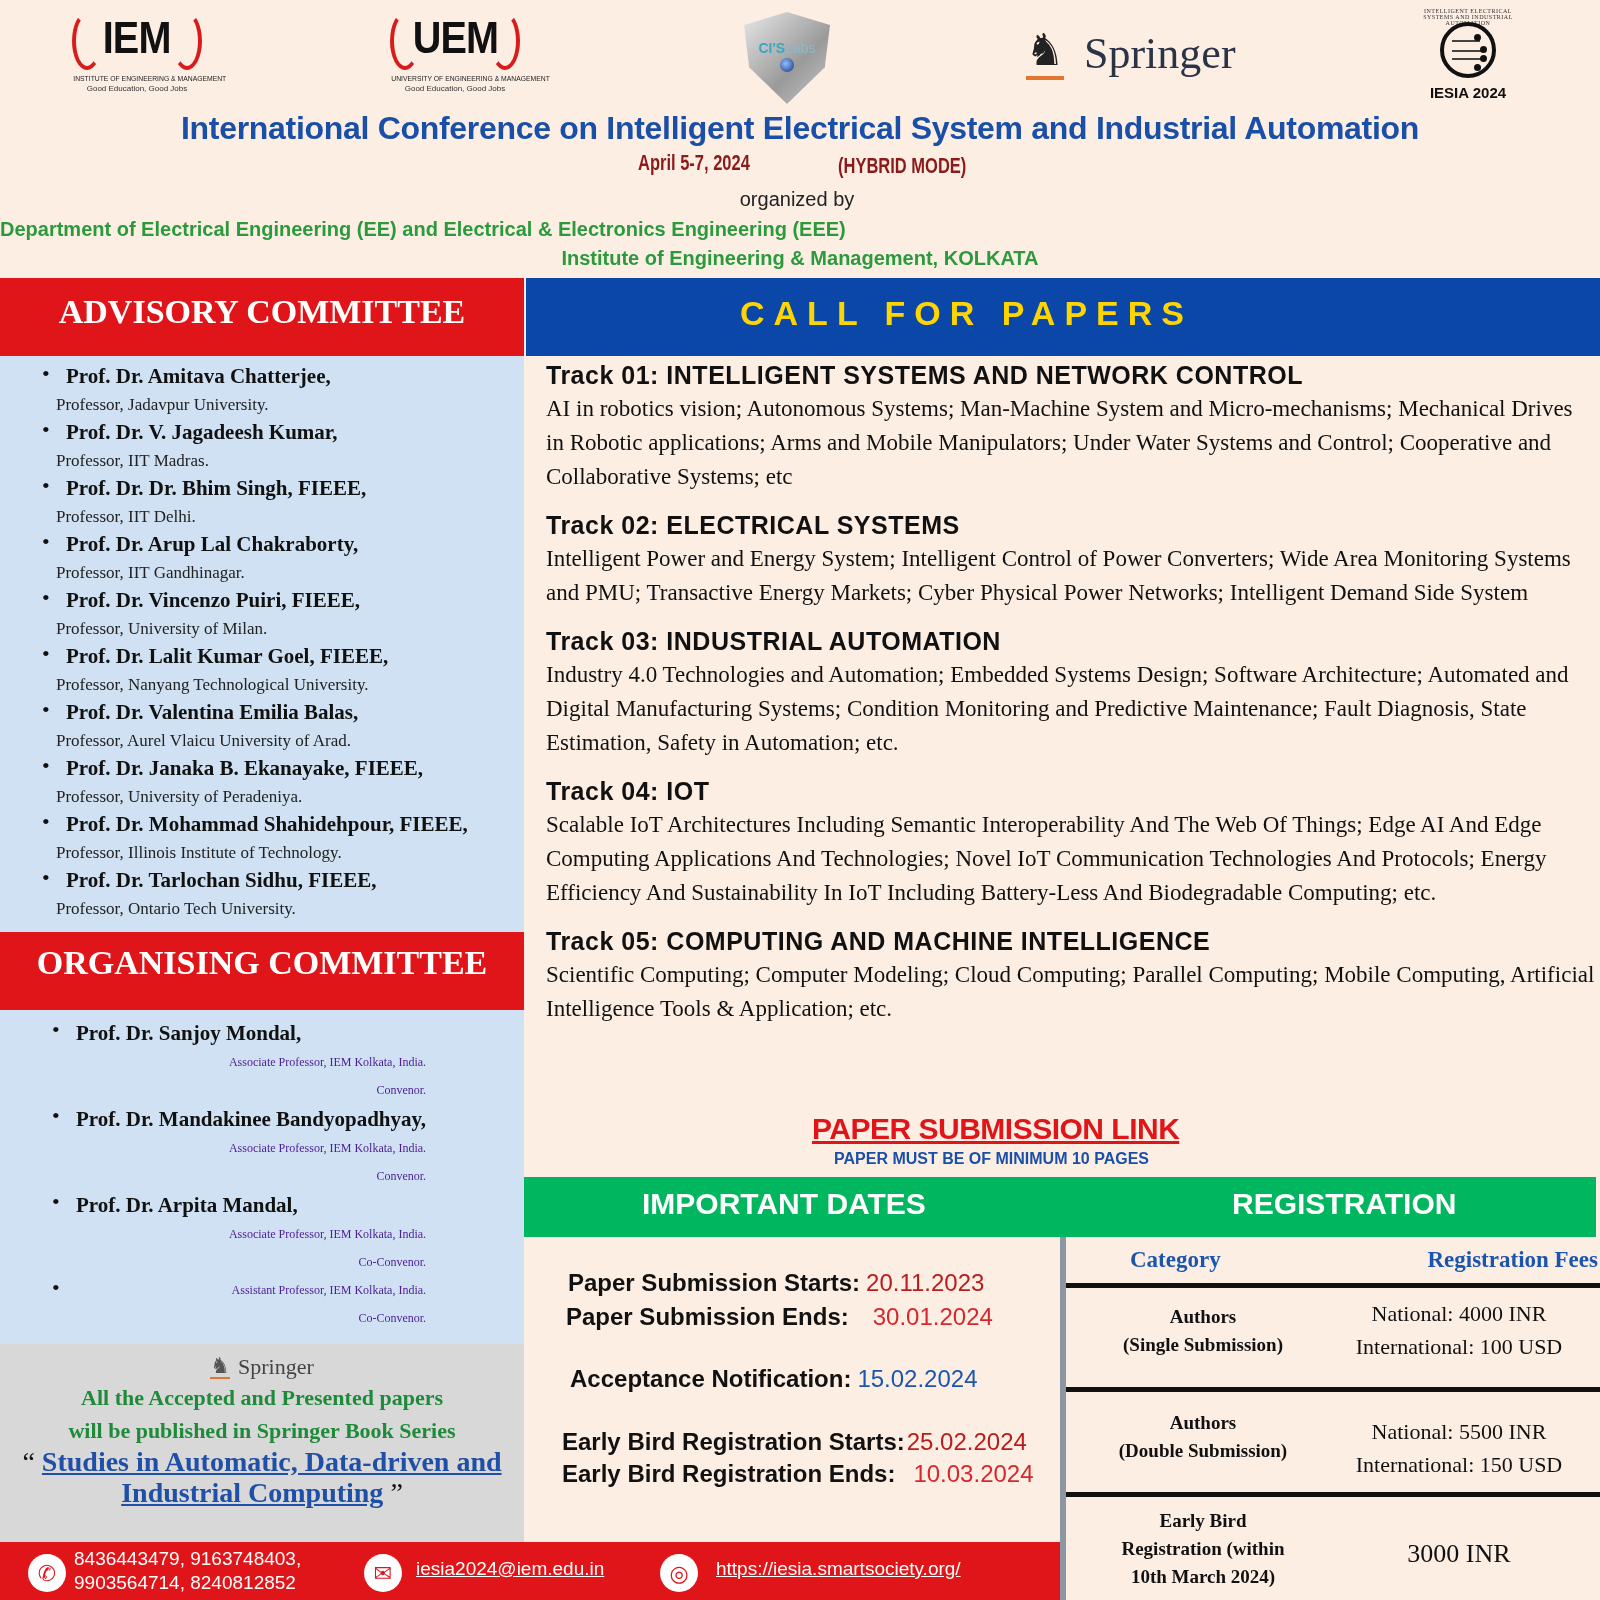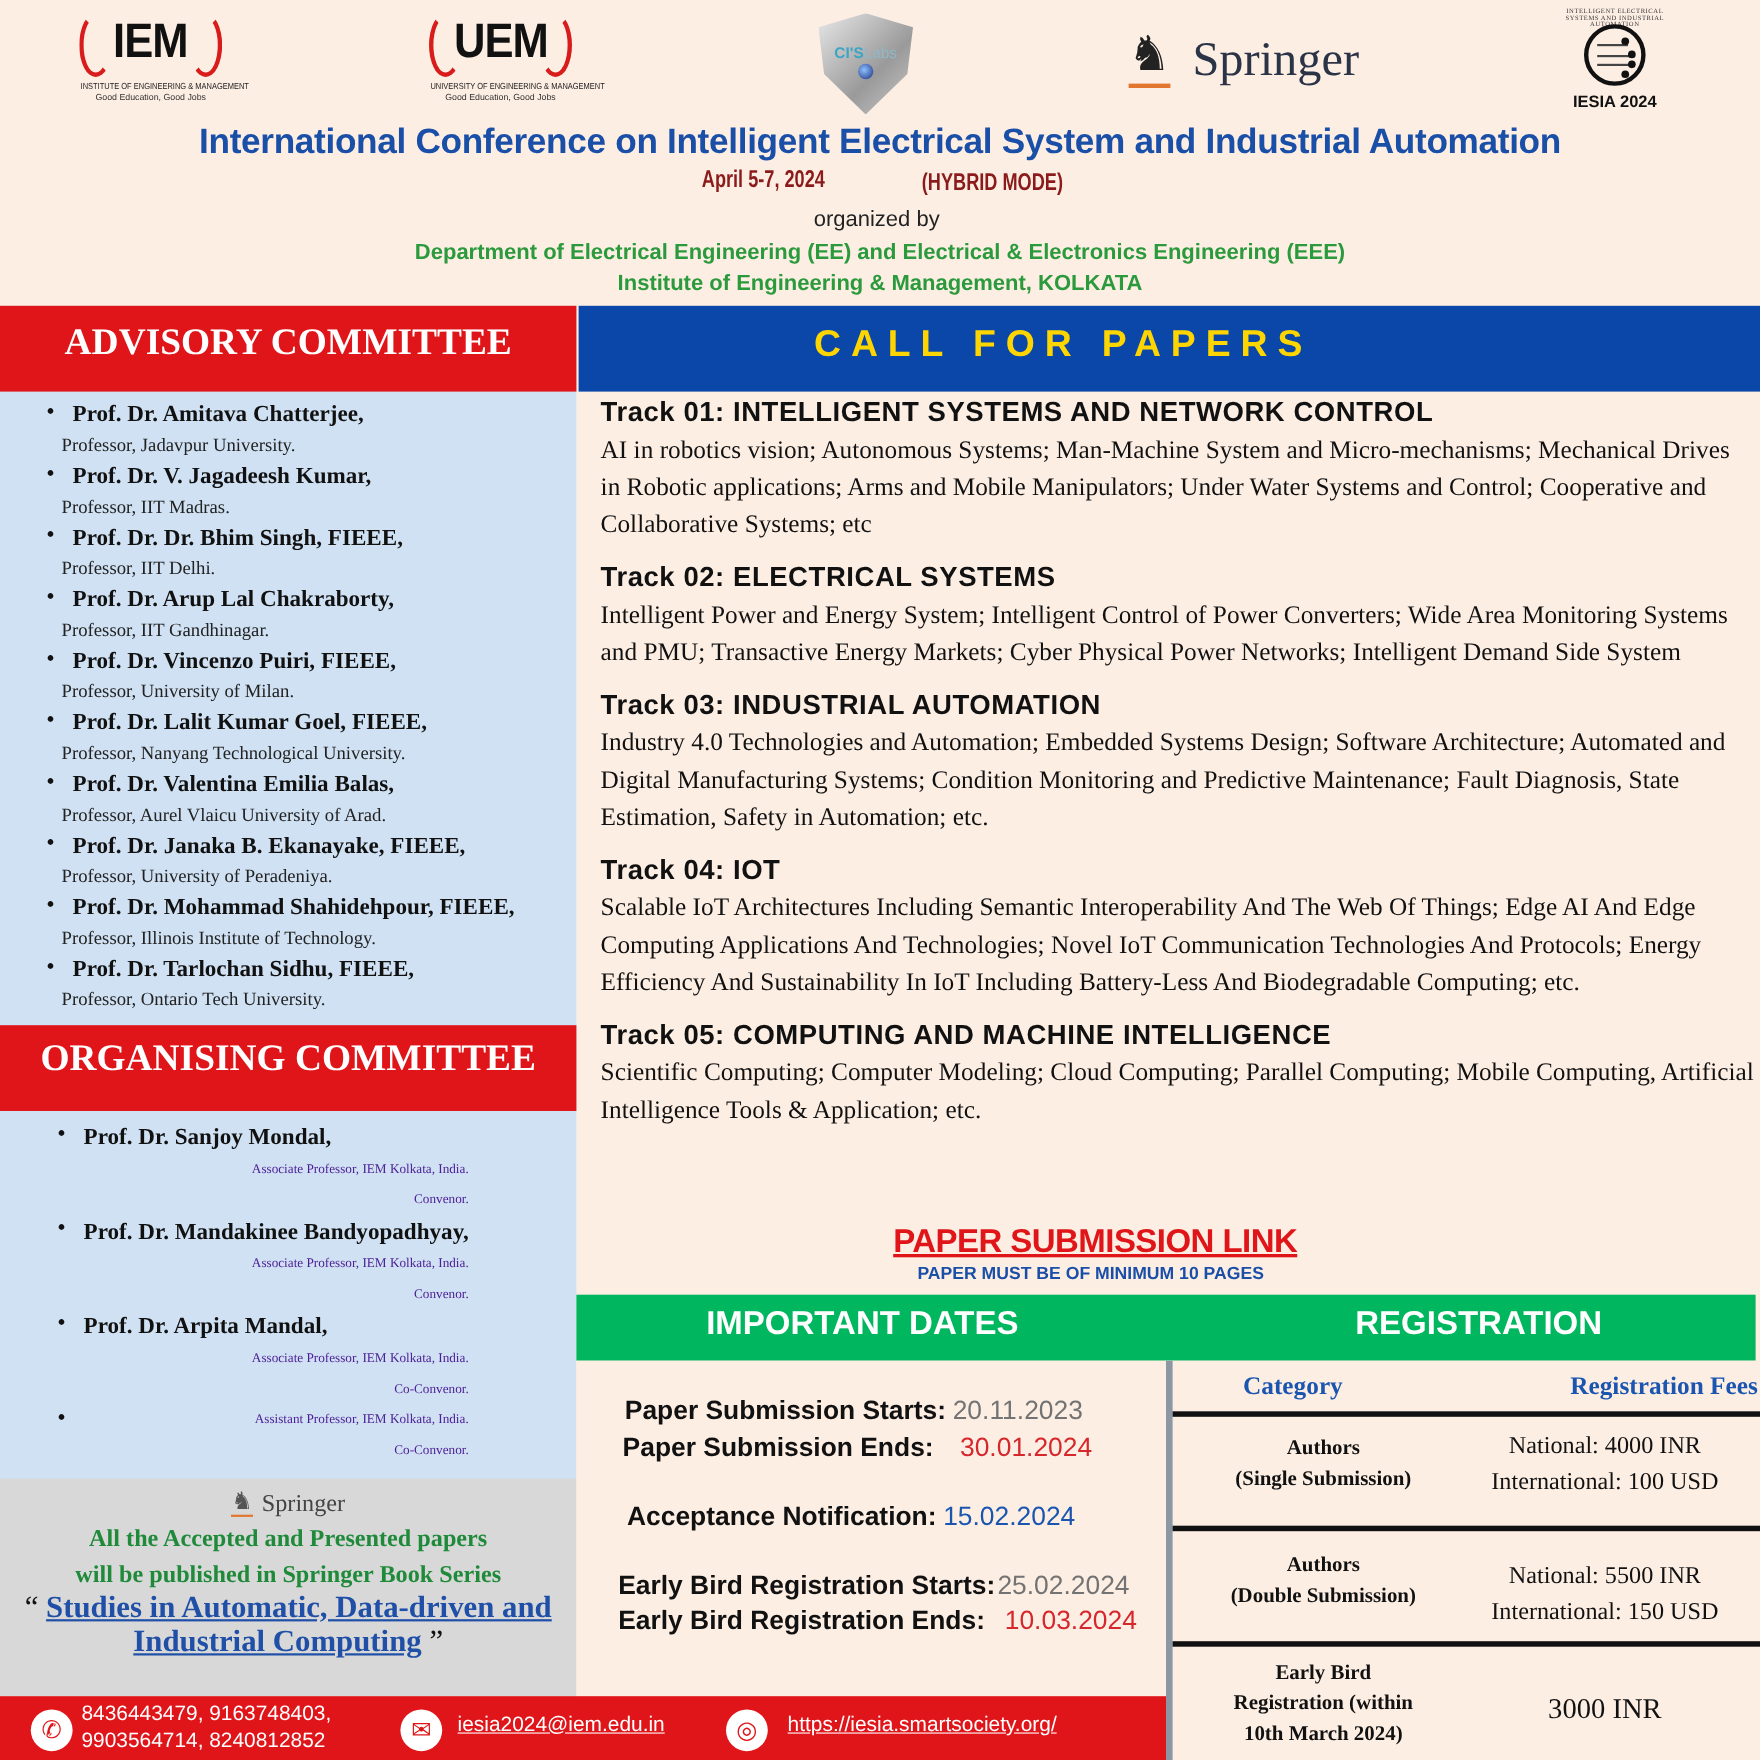--- a/index.html
+++ b/index.html
@@ -37,21 +37,21 @@
   .iesia-circle .dot { position: absolute; width: 7px; height: 7px; border-radius: 50%; background: #111; }
   .iesia-circle .line { position: absolute; height: 2px; background: #444; left: 8px; }
   .iesia-arc { position: absolute; top: 0; left: 6px; width: 108px; font-size: 6px; color: #333; text-align: center; letter-spacing: 0.5px; font-family: "Liberation Serif", serif; }
   .iesia-name { font-family: "Liberation Sans", sans-serif; font-weight: bold; font-size: 15px; color: #111; text-align: center; margin-top: 6px; }
 
   .conf-title { position: absolute; top: 110px; left: 0; width: 1600px; text-align: center; font-family: "Liberation Sans", sans-serif; font-weight: bold; font-size: 32px; color: #1a4fa8; letter-spacing: -0.3px; }
   .dates-line { position: absolute; top: 150px; left: 0; width: 1600px; height: 32px; font-family: "Liberation Sans", sans-serif; font-weight: bold; color: #8b1a1a; font-size: 22px; }
   .dates-line .d1 { position: absolute; left: 638px; transform: scaleX(0.75); transform-origin: left; }
   .dates-line .d2 { position: absolute; left: 838px; transform: scaleX(0.75); transform-origin: left; top: 3px; }
   .org-by { position: absolute; top: 188px; left: 0; width: 1528px; text-align: center; font-family: "Liberation Sans", sans-serif; font-size: 20px; color: #222; margin-left: 33px; }
-  .dept { position: absolute; top: 218px; left: 0; width: 1600px; text-align: center; font-family: "Liberation Sans", sans-serif; font-weight: bold; font-size: 20px; color: #2a9a3c; }
+  .dept { position: absolute; top: 218px; left: 0; width: 1600px; font-family: "Liberation Sans", sans-serif; font-weight: bold; font-size: 20px; color: #2a9a3c; }
   .inst { position: absolute; top: 247px; left: 0; width: 1600px; text-align: center; font-family: "Liberation Sans", sans-serif; font-weight: bold; font-size: 20px; color: #2a9a3c; }
 
   
   .left { position: absolute; top: 278px; left: 0; width: 524px; height: 1264px; background: #cfe1f3; }
   .red-head { background: #e01519; color: #fff; font-family: "Liberation Serif", serif; font-weight: bold; text-align: center; }
   .adv-head { height: 78px; font-size: 34px; line-height: 68px; padding-left: 0; }
   .org-head { position: absolute; top: 654px; left: 0; width: 524px; height: 78px; font-size: 34px; line-height: 62px; }
   .people { list-style: none; margin-left: 12px; }
   .adv-list { padding: 6px 0 0 30px; }
   .person { position: relative; padding-left: 24px; }
@@ -83,21 +83,21 @@
   .submit-link a { position: absolute; left: 812px; top: 0; font-family: "Liberation Sans", sans-serif; font-weight: bold; font-size: 30px; color: #e01519; text-decoration: underline; text-decoration-thickness: 3px; letter-spacing: -0.5px; }
   .min-pages { position: absolute; top: 1150px; left: 834px; font-family: "Liberation Sans", sans-serif; font-weight: bold; font-size: 16px; color: #1a4fa8; }
 
   .green-bar { position: absolute; top: 1177px; left: 524px; width: 1072px; height: 60px; background: #00b65e; color: #fff; font-family: "Liberation Sans", sans-serif; font-weight: bold; font-size: 30px; }
   .green-bar .a { position: absolute; left: 118px; top: 10px; }
   .green-bar .b { position: absolute; left: 708px; top: 10px; }
 
   .dates-panel { position: absolute; top: 1237px; left: 524px; width: 536px; height: 305px; background: #fdeee4; font-family: "Liberation Sans", sans-serif; font-size: 24px; font-weight: bold; color: #111; }
   .drow { position: absolute; white-space: nowrap; }
   .drow .v { font-weight: normal; margin-left: 6px; }
-  .c-green { color: #737373; text-align: center; } .c-red { color: #d6282c; } .c-blue { color: #1a56b0; }
+  .c-green { color: #b91c1c; text-align: center; } .c-red { color: #d6282c; } .c-blue { color: #1a56b0; }
 
   .reg-panel { position: absolute; top: 1237px; left: 1060px; width: 540px; height: 363px; background: #fdeee4; border-left: 6px solid #8c97a3; }
   .reg-hdr { position: absolute; top: 10px; left: 0; width: 540px; font-family: "Liberation Serif", serif; font-weight: bold; color: #1a56b0; font-size: 23px; }
   .reg-hdr .c1 { position: absolute; left: 64px; }
   .reg-hdr .c2 { position: absolute; right: 8px; }
   .reg-line { position: absolute; left: 0; width: 540px; height: 5px; background: #111; }
   .reg-cat { position: absolute; left: 12px; width: 250px; text-align: center; font-family: "Liberation Serif", serif; font-weight: bold; font-size: 19px; line-height: 28px; color: #111; }
   .reg-fee { position: absolute; left: 248px; width: 290px; text-align: center; font-family: "Liberation Serif", serif; font-size: 22px; line-height: 33px; color: #111; }
 
   

